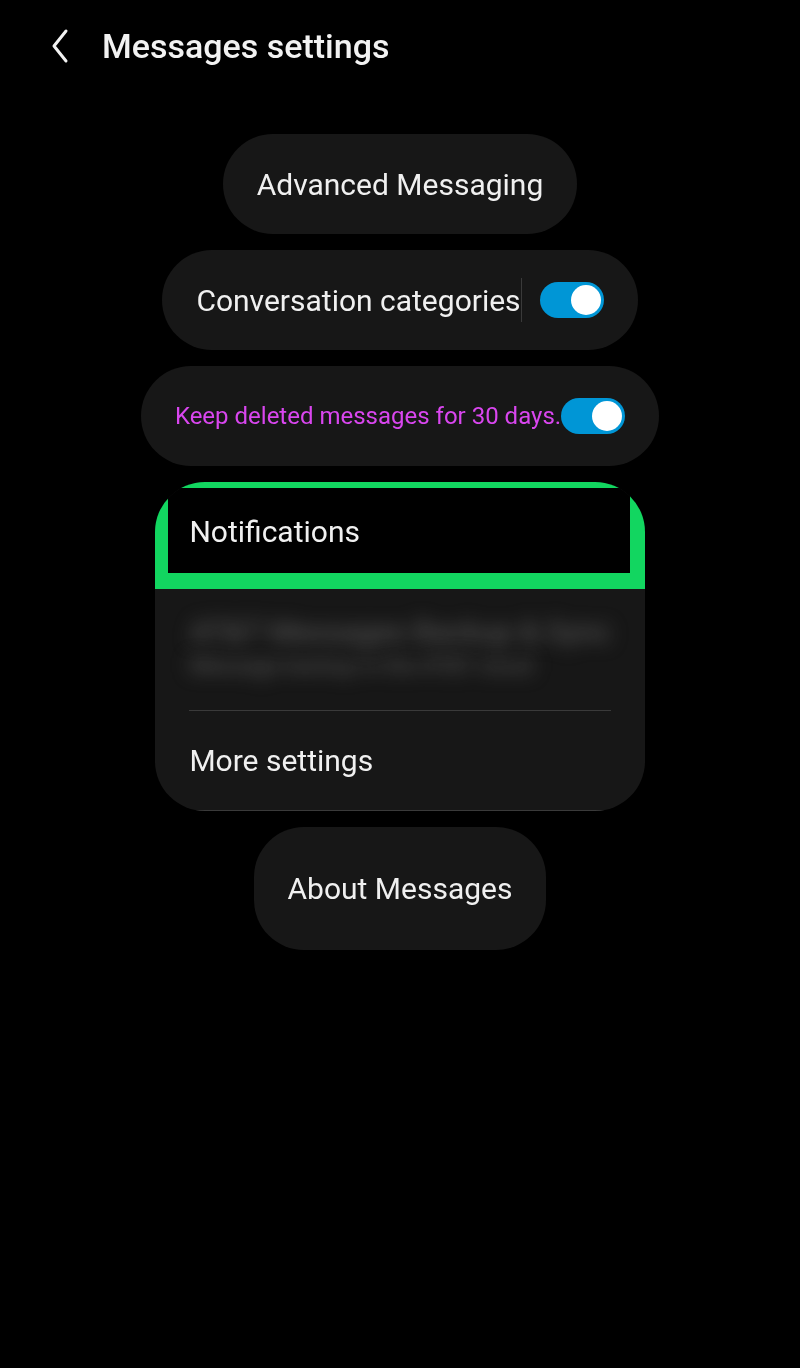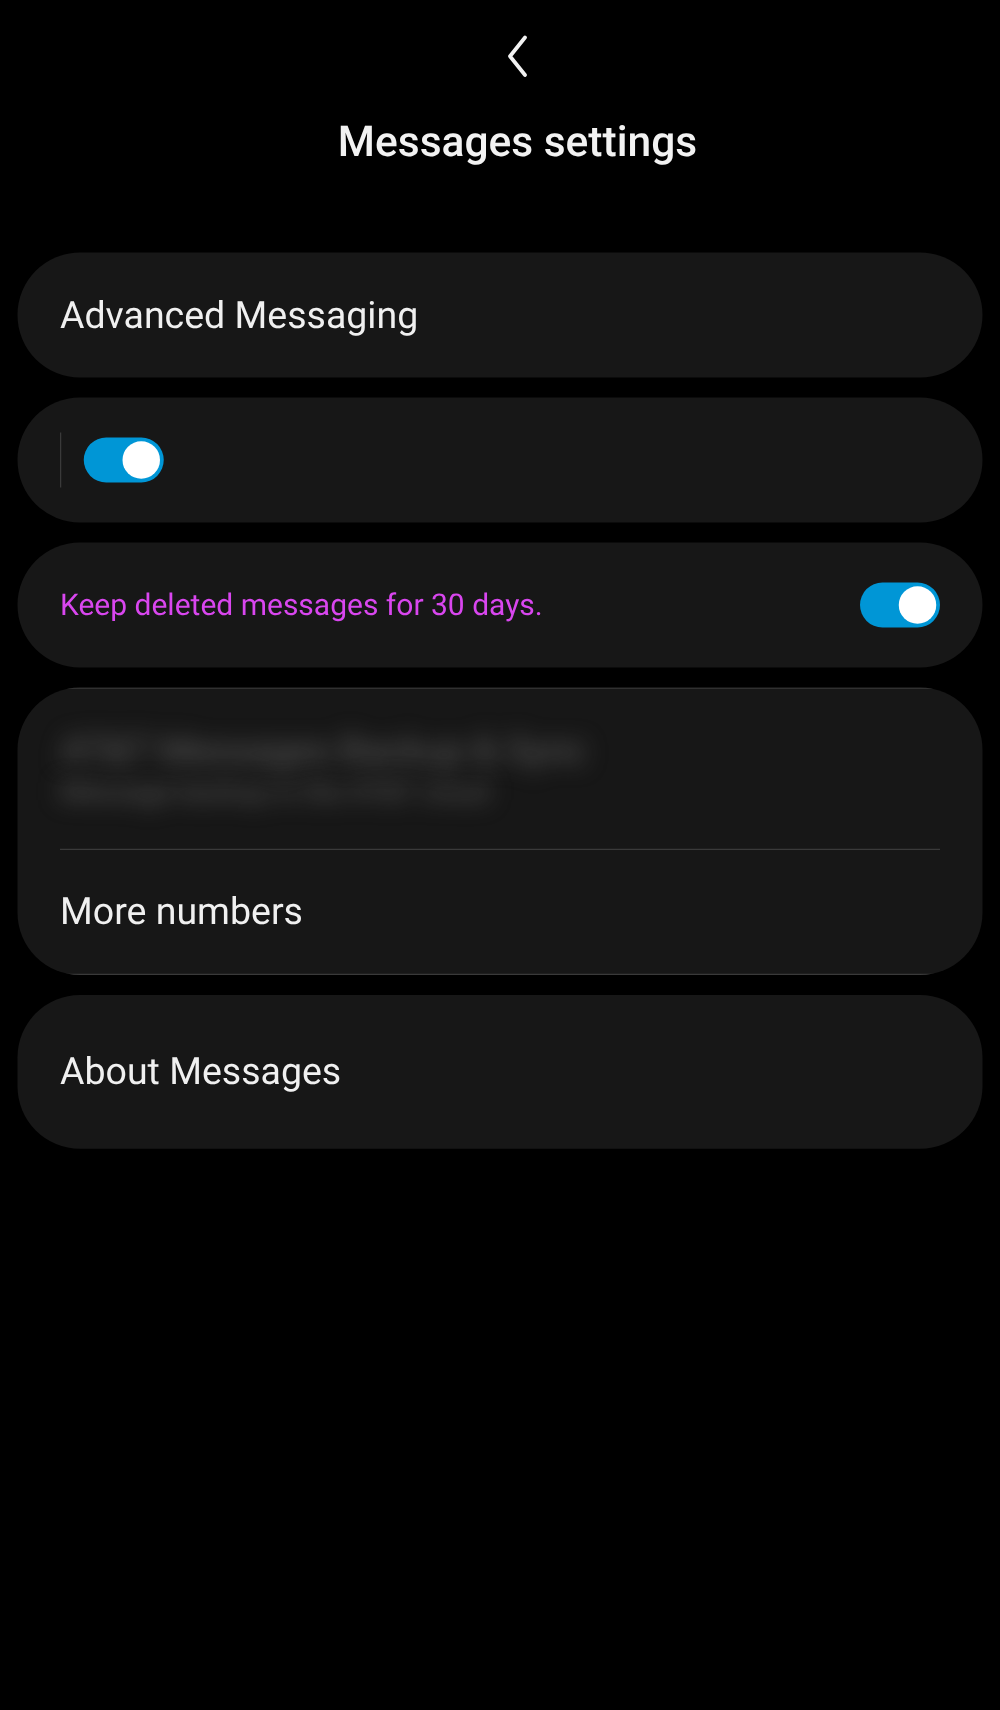--- a/index.html
+++ b/index.html
@@ -9,40 +9,40 @@
     background: #000000;
     font-family: -apple-system, BlinkMacSystemFont, "Segoe UI", Roboto, sans-serif;
     color: #ffffff;
     overflow: hidden;
   }
   .header {
     display: flex;
     align-items: center;
     padding: 26px 20px 26px 48px;
     gap: 30px;
-    flex-direction: column;
   }
   .back-arrow {
     width: 24px;
     height: 38px;
     display: flex;
     align-items: center;
     justify-content: center;
   }
   .back-arrow svg { width: 24px; height: 38px; }
   .header-title {
     font-size: 34px;
     font-weight: 500;
     color: #f2f2f2;
   }
   .content {
     padding: 42px 14px 0 14px;
     display: flex;
     flex-direction: column;
     gap: 16px;
+    align-items: center;
   }
   .card {
     background: #171717;
     border-radius: 50px;
     padding: 28px 34px;
     display: flex;
     align-items: center;
     justify-content: space-between;
     min-height: 100px;
   }
@@ -148,44 +148,51 @@
 
 <div class="content">
 
   <div class="card">
     <div class="card-text">
       <div class="card-title">Advanced Messaging</div>
     </div>
   </div>
 
   <div class="card">
+    <div class="card-text">
+      <div class="card-title">Conversation categories</div>
+    </div>
     <div class="toggle-wrap">
       <div class="toggle-sep"></div>
       <div class="toggle"></div>
     </div>
   </div>
 
   <div class="card">
     <div class="card-text">
       <div class="card-subtitle">Keep deleted messages for 30 days.</div>
     </div>
     <div class="toggle-wrap">
       <div class="toggle"></div>
     </div>
   </div>
 
   <div class="group" style="position:relative;">
+    <div class="row highlighted" style="position:relative;">
+      <div class="highlight"></div>
+      <div class="row-title">Notifications</div>
+    </div>
     <div class="row-sep"></div>
     <div class="row blurred">
       <div class="row-title">AT&amp;T Messages Backup &amp; Sync</div>
       <div class="row-subtitle">Message backup in the AT&amp;T cloud</div>
     </div>
     <div class="row-sep"></div>
     <div class="row">
-      <div class="row-title">More numbers</div>
+      <div class="row-title">More settings</div>
     </div>
     <div class="row-sep"></div>
   </div>
 
   <div class="card about">
     <div class="card-text">
       <div class="card-title">About Messages</div>
     </div>
   </div>
 

